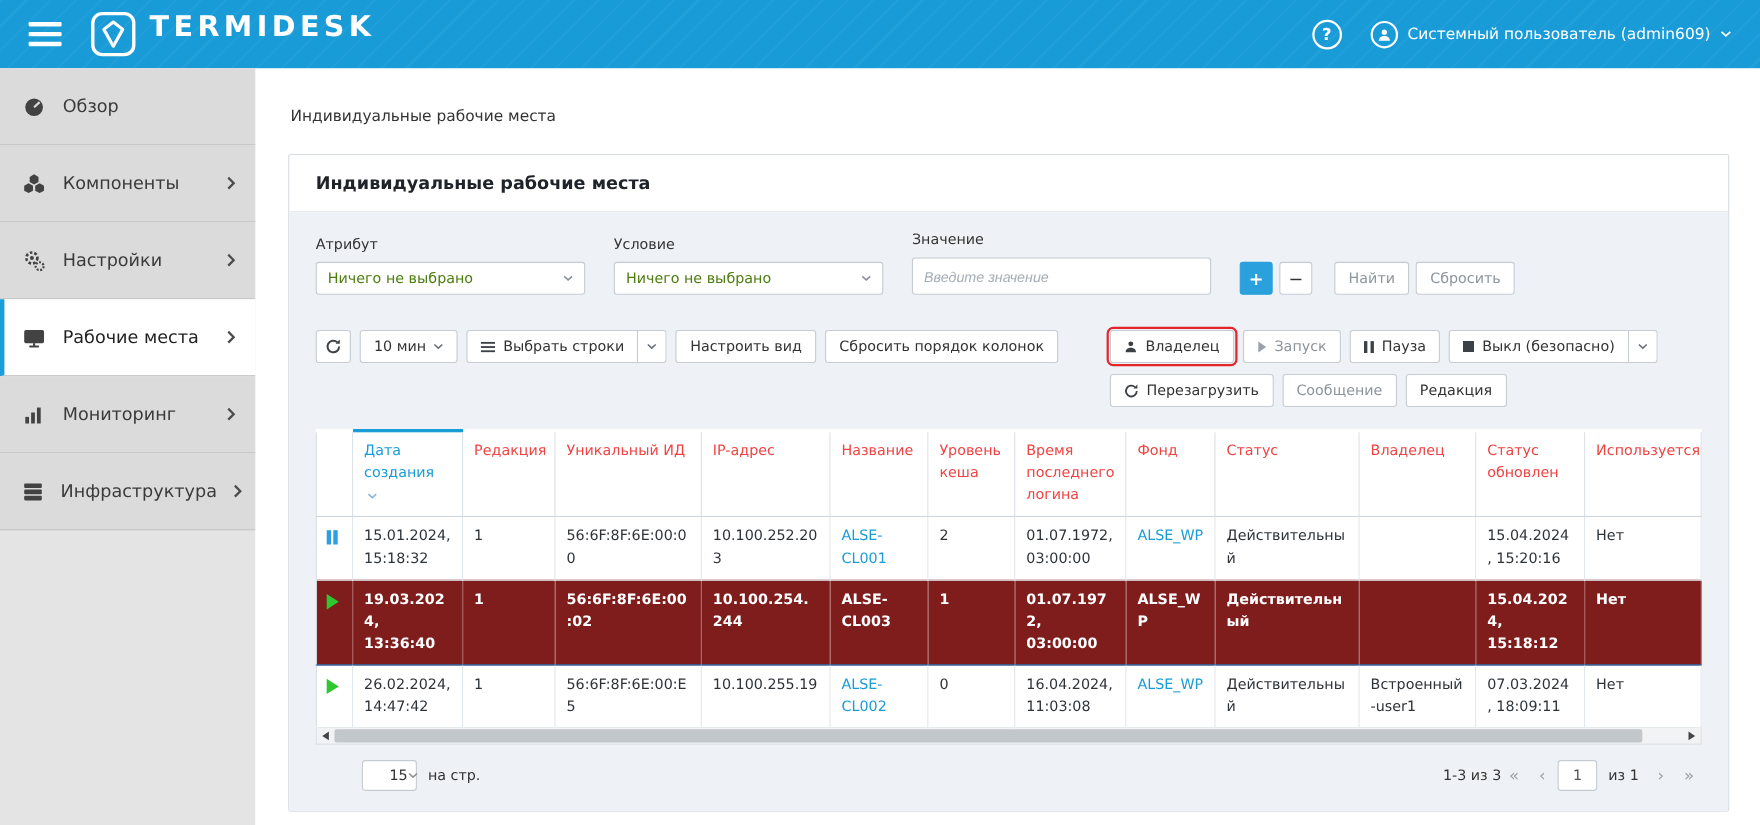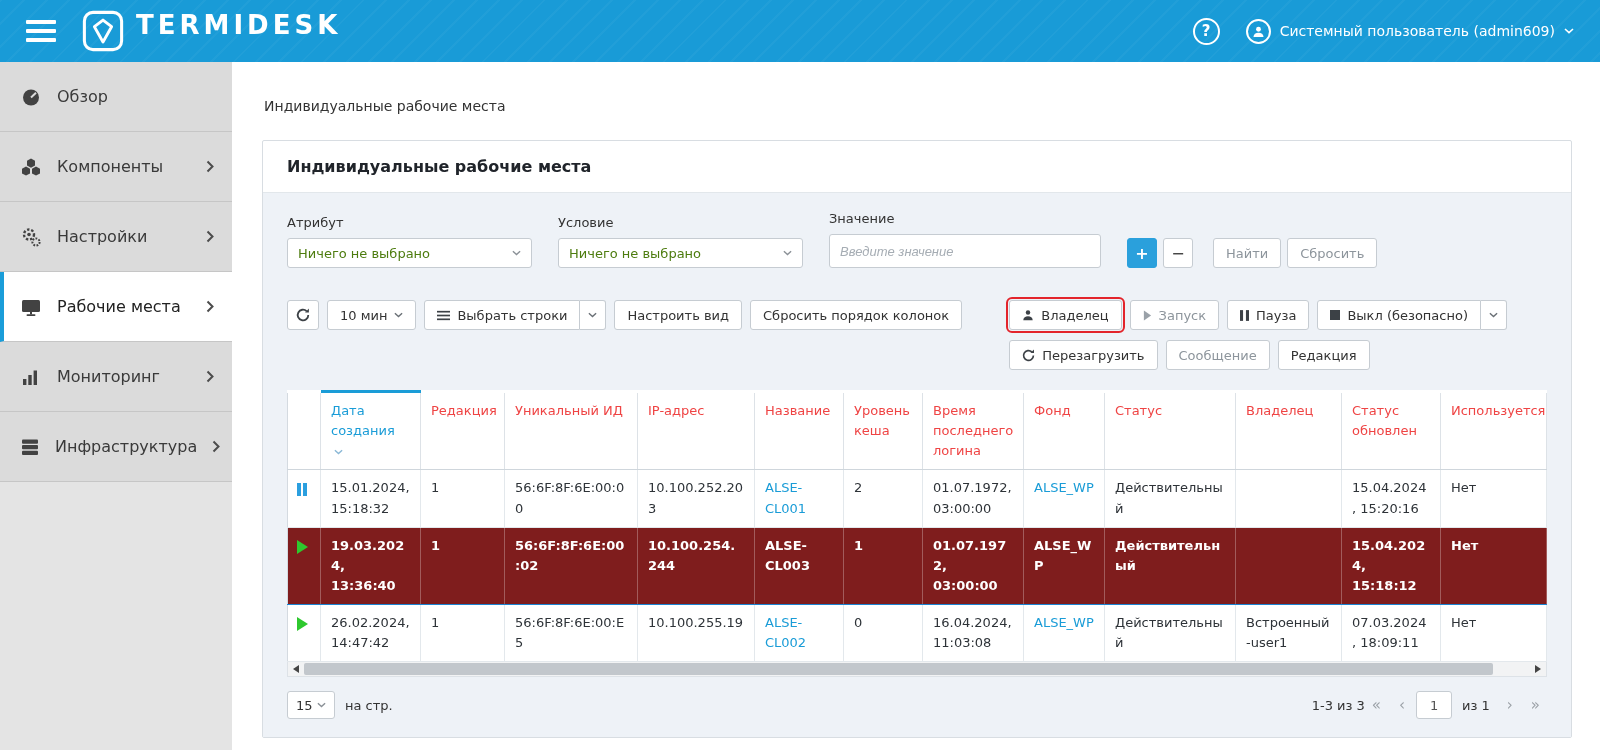--- a/index.html
+++ b/index.html
@@ -92,21 +92,21 @@
   
   .hscroll { height:15px; display:flex; align-items:center; background:#f2f3f4; border:1px solid #dde2e7; border-top:none; }
   .hs-arrow { width:16px; height:100%; display:flex; align-items:center; justify-content:center; cursor:pointer; }
   .tri-l { width:0; height:0; border-right:6px solid #444; border-top:4px solid transparent; border-bottom:4px solid transparent; }
   .tri-r { width:0; height:0; border-left:6px solid #444; border-top:4px solid transparent; border-bottom:4px solid transparent; }
   .hs-track { flex:1; height:100%; position:relative; }
   .hs-thumb { position:absolute; left:0; top:1px; bottom:1px; width:97%; background:#c2c7cc; border-radius:2px; cursor:grab; }
 
   
   .tfoot { display:flex; align-items:center; margin-top:14px; font-size:13px; color:#333; }
-  .pagesize { width:48px; height:28px; padding:0 8px; color:#333; }
+  .pagesize { width:48px; height:28px; padding:0 24px; color:#333;margin-left:42px; }
   .perpage { margin-left:10px; }
   .tfoot-right { margin-left:auto; display:flex; align-items:center; }
   .pager { display:flex; align-items:center; gap:4px; }
   .pg-btn { border:none; background:transparent; color:#9aa0a6; font-size:15px; padding:2px 7px; cursor:pointer;
     font-family:"DejaVu Sans","Liberation Sans",sans-serif; }
   .pg-box { width:36px; height:28px; background:#fff; border:1px solid #c6ccd2; border-radius:3px;
     display:flex; align-items:center; justify-content:center; color:#555; }
   .pg-of { margin:0 6px; }
 </style>
 </head>

